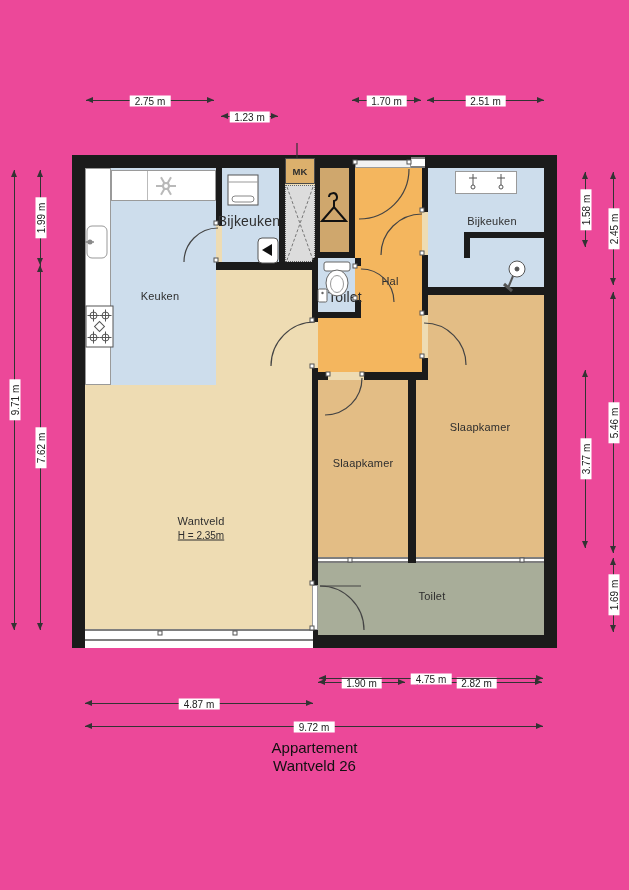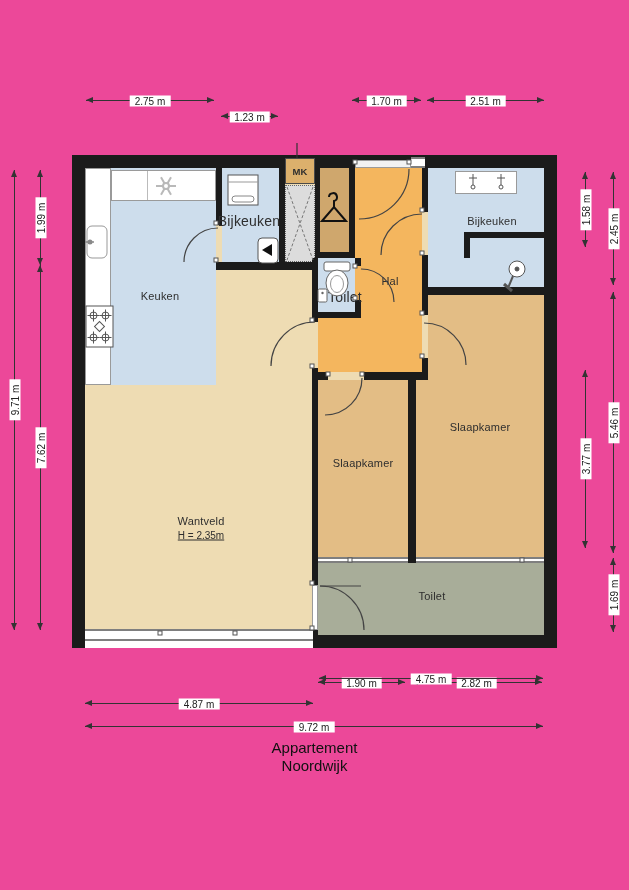--- a/index.html
+++ b/index.html
@@ -283,16 +283,16 @@
     <g stroke="#555" fill="#fff">
       <circle cx="517" cy="269" r="8"></circle>
       <circle cx="517" cy="269" r="2" fill="#555"></circle>
       <path d="M513,276 L508,288" fill="none" stroke-width="2"></path>
       <path d="M504,284 L512,291" fill="none" stroke-width="3"></path>
     </g>
   </svg>
 
   <div class="title">
     <div>Appartement</div>
-    <div>Noordwijk</div>
+    <div>Wantveld 26</div>
   </div>
 
 </div>
 
 </body></html>

